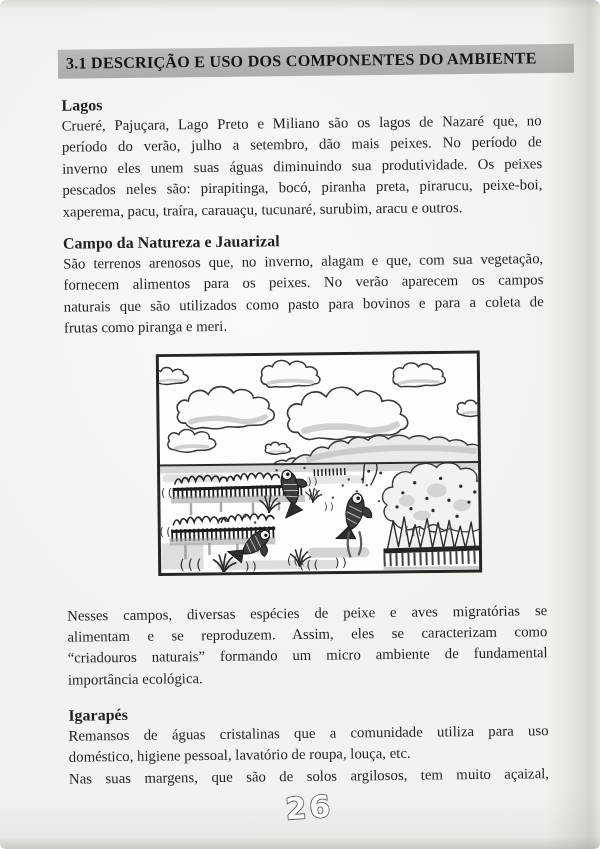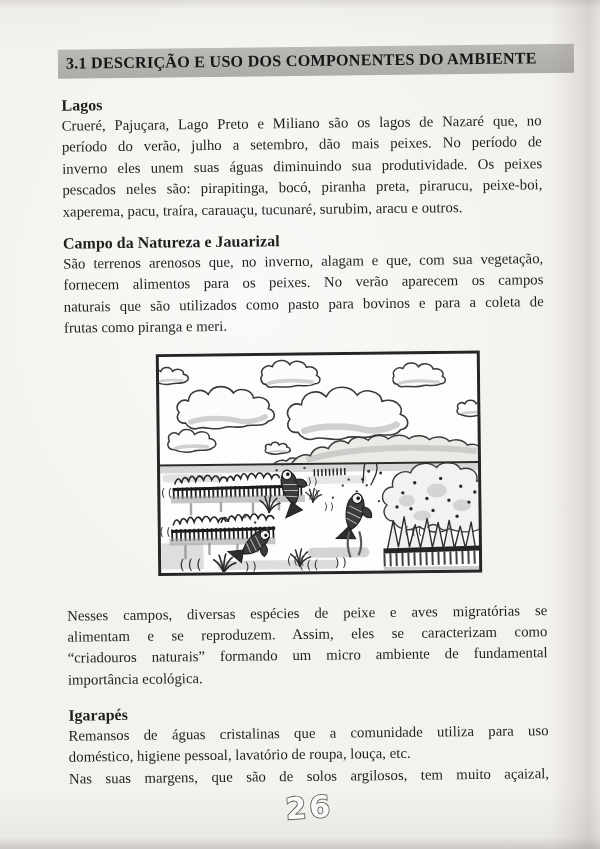--- a/index.html
+++ b/index.html
@@ -3,20 +3,21 @@
 <meta charset="utf-8">
 <style>
   html,body { margin:0; padding:0; background:#ffffff; }
   .page {
     position:relative; width:600px; height:849px; overflow:hidden;
     font-family:"Liberation Serif", serif; color:#201f1d;
     background:
       radial-gradient(ellipse 430px 520px at 42% 36%, rgba(255,255,255,0.55), rgba(255,255,255,0) 72%),
       linear-gradient(to bottom, #efede9, #f4f2ee 6%, #f4f2ee 93%, #e7e5e1);
     background-color:#f2f0ec;
+    border-radius:6px;
   }
   .content {
     position:absolute; left:0; top:0; width:600px; box-sizing:border-box;
     padding:47px 55px 0 65px;
     transform:rotate(-0.65deg); transform-origin:300px 420px;
   }
   .header-bar {
     margin:0 -33px 0 -3px; padding:5px 10px 5px 8px;
     background:linear-gradient(to bottom,#bbb9b5,#aeaca8);
     font-weight:bold; font-size:16.2px; line-height:19px; color:#161616;

